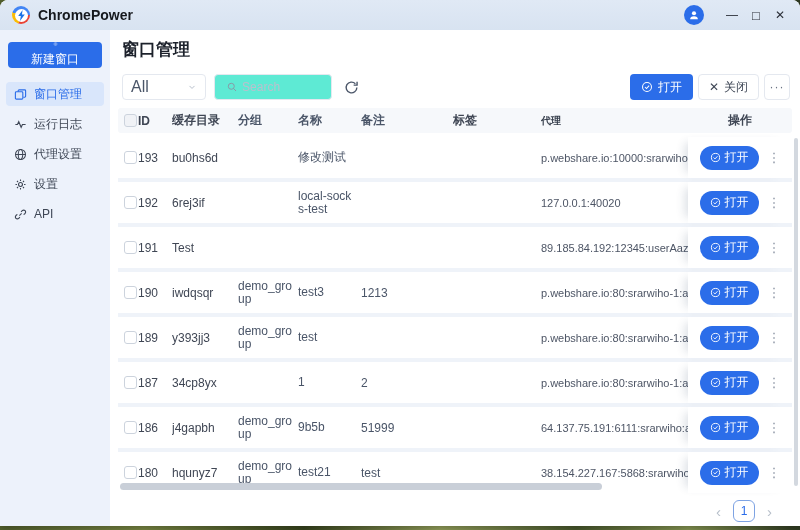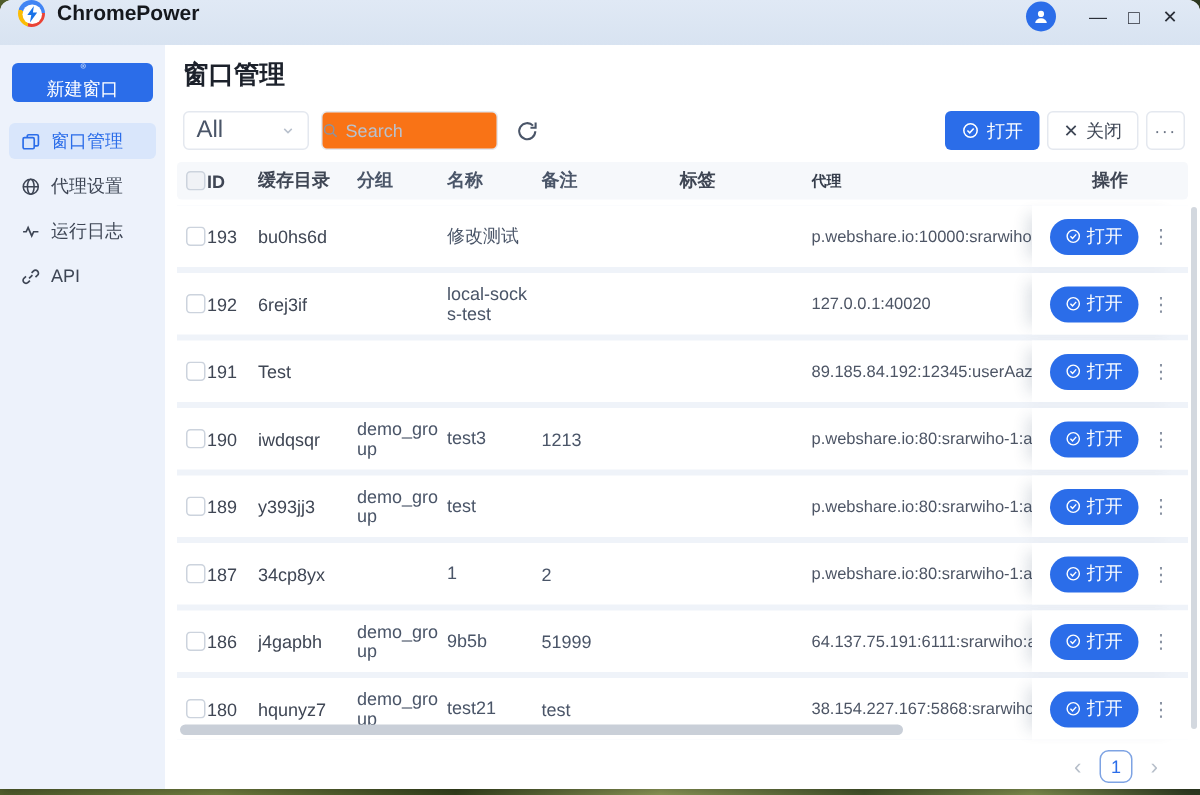--- a/index.html
+++ b/index.html
@@ -5,21 +5,21 @@
   * { box-sizing: border-box; margin: 0; padding: 0; }
   html,body { width:800px; height:530px; overflow:hidden;
     font-family:"Liberation Sans", sans-serif; }
   .desktop { position:relative; width:800px; height:530px;
     background:linear-gradient(90deg,#55632f 0%,#7c8a45 18%,#39461f 38%,#98a45e 55%,#4a5a2e 72%,#8a9a55 86%,#2f3b22 100%); }
   .window { position:absolute; left:0; top:0; width:800px; height:526px;
     border-radius:8px 8px 0 0; overflow:hidden; background:#fff;
     box-shadow:0 2px 10px rgba(0,0,0,.35); display:flex; flex-direction:column; }
 
   
-  .titlebar { height:30px; flex-shrink:0; display:flex; align-items:flex-start;
+  .titlebar { height:30px; flex-shrink:0; display:flex; align-items:center;
     padding:0 8px 0 12px;
     background:linear-gradient(180deg,#e0e9f5 0%,#d8e3f1 100%); }
   .logo { width:18px; height:18px; border-radius:50%; position:relative; flex-shrink:0;
     background:conic-gradient(#4285f4 0 25%,#ea4335 25% 55%,#fbbc05 55% 80%,#4285f4 80% 100%); }
   .logo-inner { position:absolute; inset:2.5px; border-radius:50%; background:#fff;
     display:flex; align-items:center; justify-content:center; }
   .app-title { margin-left:8px; font-size:14px; font-weight:700; color:#15181d; }
   .titlebar-right { margin-left:auto; display:flex; align-items:center; }
   .avatar { width:20px; height:20px; border-radius:50%; background:#2b6de9;
     display:flex; align-items:center; justify-content:center; margin-right:16px; cursor:pointer; }
@@ -39,21 +39,21 @@
   .side-item svg { flex-shrink:0; }
 
   main { flex:1; min-width:0; position:relative; display:flex; flex-direction:column; background:#fff; }
   .page-title { margin:8px 0 0 12px; font-size:17px; font-weight:700; color:#1c212b; height:26px; }
 
   .filter-row { display:flex; align-items:center; height:26px; margin:10px 10px 0 12px; }
   .select { width:84px; height:26px; border:1px solid #e4e8ef; border-radius:4px;
     display:flex; align-items:center; justify-content:space-between; padding:0 8px;
     font-size:16px; color:#4a5568; background:#fff; cursor:pointer; }
   .search { width:118px; height:26px; border:1px solid #e4e8ef; border-radius:4px;
-    display:flex; align-items:center; gap:5px; padding:0 0; margin-left:8px; background:#f97316; }
+    display:flex; align-items:center; gap:5px; padding:0 12px; margin-left:8px; background:#5eead4; }
   .search input { border:none; outline:none; width:100%; font-size:12px; color:#333;
     font-family:inherit; background:transparent; }
   .search input::placeholder { color:#b9c1cd; }
   .refresh-btn { margin-left:12px; background:none; border:none; cursor:pointer;
     display:flex; align-items:center; color:#4a5568; }
   .toolbar-right { margin-left:auto; display:flex; gap:5px; }
   .btn-primary { height:26px; padding:0 11px; background:#2b6de9; color:#fff; border:none;
     border-radius:4px; font-size:12px; display:flex; align-items:center; gap:5px;
     cursor:pointer; font-family:inherit; }
   .btn-plain { height:26px; padding:0 10px; background:#fff; border:1px solid #e4e8ef;
@@ -141,35 +141,42 @@
 
         <div class="side-item active">
           <svg width="13" height="13" viewBox="0 0 14 14" fill="none" stroke="currentColor" stroke-width="1.2">
             <rect x="1.5" y="4" width="8" height="8" rx="1"></rect>
             <path d="M4.5 4 V3 a1 1 0 0 1 1-1 h6 a1 1 0 0 1 1 1 v6 a1 1 0 0 1 -1 1 h-1.5"></path>
           </svg>
           <span>窗口管理</span>
         </div>
 
         <div class="side-item">
+          <svg width="13" height="13" viewBox="0 0 14 14" fill="none" stroke="currentColor" stroke-width="1.2">
+            <path d="M1.5 7 h2.2 l1.4-3 2.6 6 1.4-3 h3.4"></path>
+          </svg>
+          <span>运行日志</span>
+        </div>
+
+        <div class="side-item">
           <svg width="13" height="13" viewBox="0 0 14 14" fill="none" stroke="currentColor" stroke-width="1.1">
             <circle cx="7" cy="7" r="5.4"></circle>
               <ellipse cx="7" cy="7" rx="2.4" ry="5.4"></ellipse>
               <path d="M1.6 7 H12.4"></path>
           </svg>
           <span>代理设置</span>
         </div>
 
         <div class="side-item">
           <svg width="13" height="13" viewBox="0 0 14 14" fill="none" stroke="currentColor" stroke-width="1.2">
-            <path d="M1.5 7 h2.2 l1.4-3 2.6 6 1.4-3 h3.4"></path>
-          </svg>
-          <span>运行日志</span>
-        </div>
-
+            <circle cx="7" cy="7" r="2.1"></circle>
+            <path d="M7 1.6 V3.2 M7 10.8 V12.4 M1.6 7 H3.2 M10.8 7 H12.4 M3.2 3.2 L4.3 4.3 M9.7 9.7 L10.8 10.8 M10.8 3.2 L9.7 4.3 M4.3 9.7 L3.2 10.8"></path>
+          </svg>
+          <span>设置</span>
+        </div>
 
         <div class="side-item">
           <svg width="13" height="13" viewBox="0 0 14 14" fill="none" stroke="currentColor" stroke-width="1.2">
             <path d="M5.8 8.2 L8.2 5.8"></path>
             <path d="M7.6 4.2 l1.3-1.3 a2.1 2.1 0 0 1 3 3 L10.4 7.2"></path>
             <path d="M6.4 9.8 l-1.3 1.3 a2.1 2.1 0 0 1 -3-3 L3.6 6.8"></path>
           </svg>
           <span>API</span>
         </div>
       </aside>

